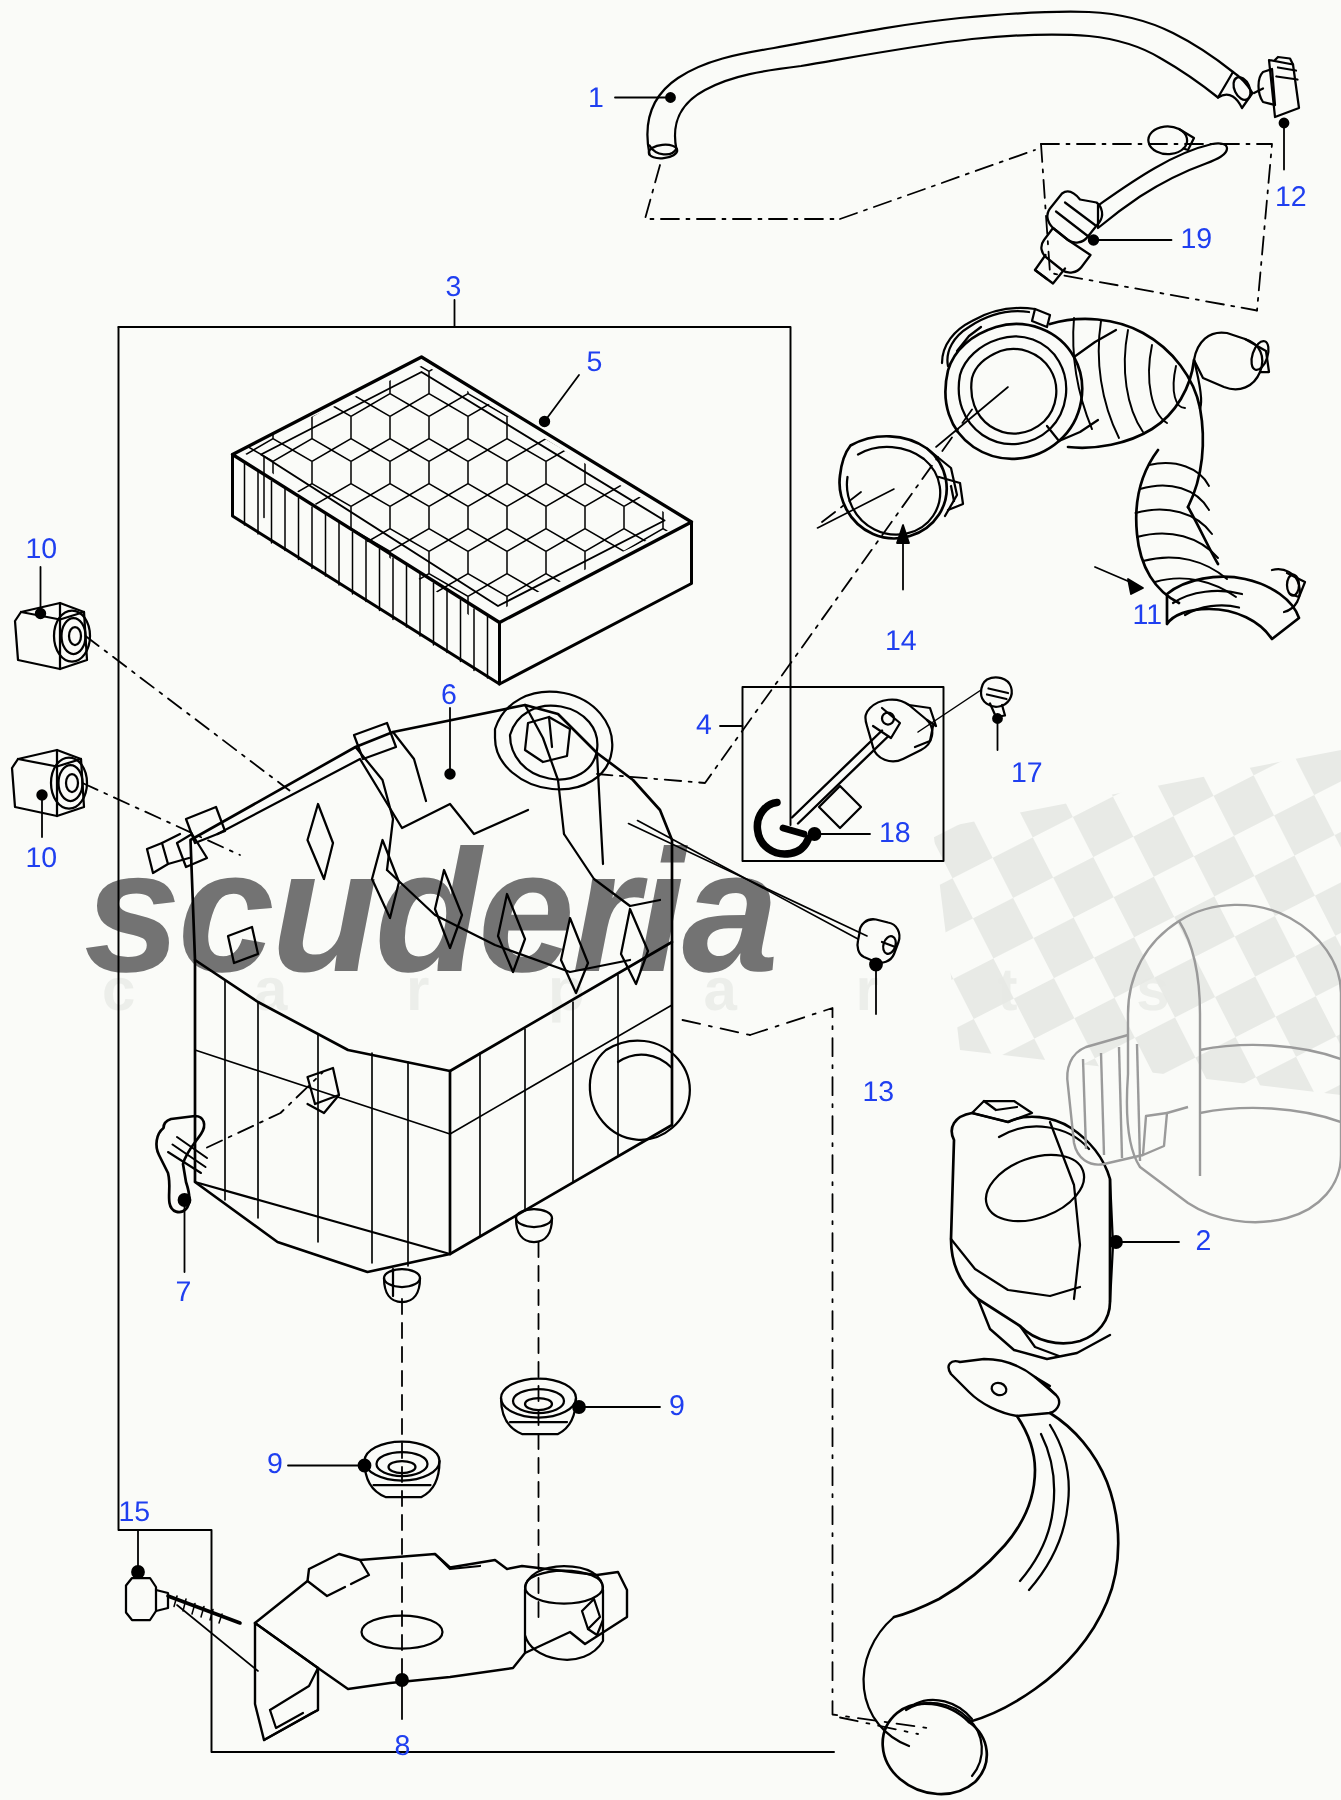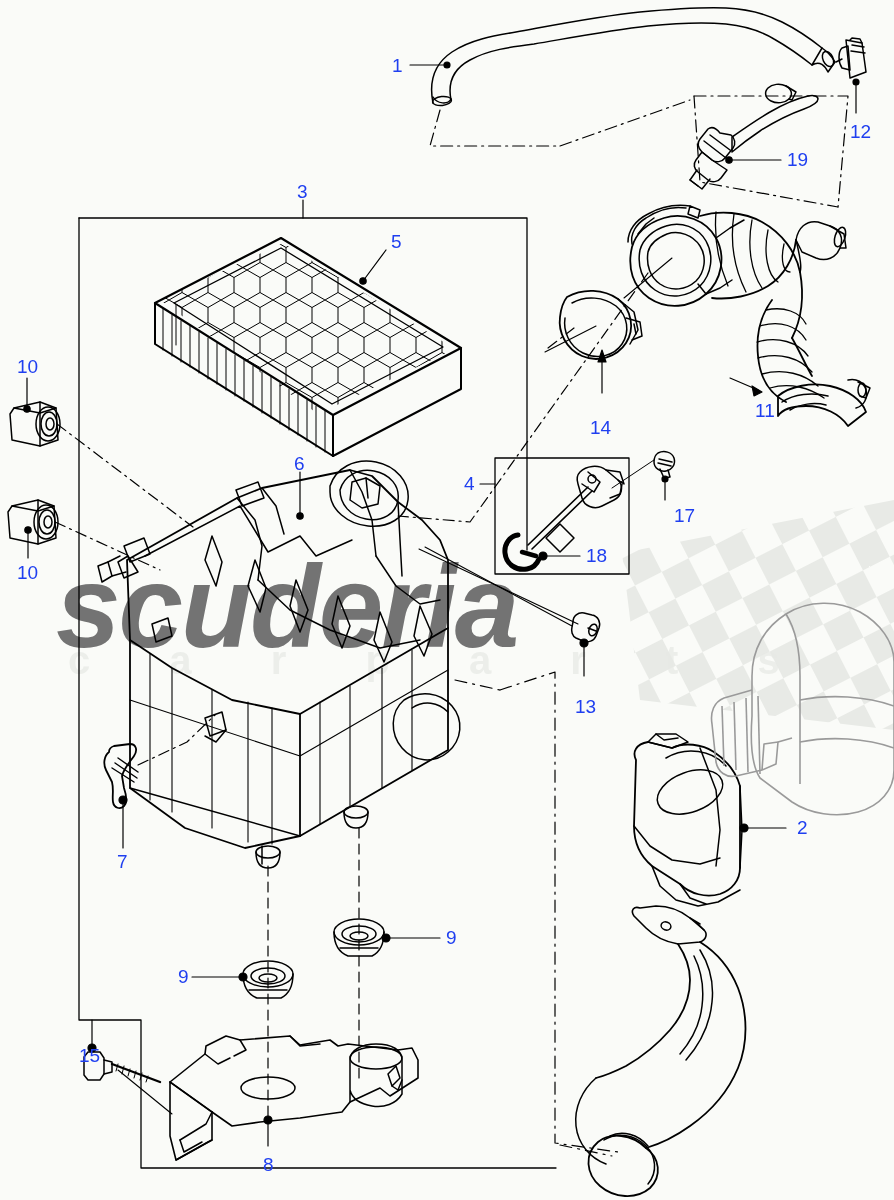--- a/index.html
+++ b/index.html
@@ -650,21 +650,21 @@
   <div class="lbl" style="left:297px;top:182px;">3</div>
   <div class="lbl" style="left:391px;top:232px;">5</div>
   <div class="lbl" style="left:590px;top:418px;">14</div>
   <div class="lbl" style="left:730px;top:401px;margin-left:25px;">11</div>
   <div class="lbl" style="left:17px;top:357px;">10</div>
   <div class="lbl" style="left:17px;top:563px;">10</div>
   <div class="lbl" style="left:294px;top:454px;">6</div>
   <div class="lbl" style="left:464px;top:474px;">4</div>
   <div class="lbl" style="left:674px;top:506px;">17</div>
   <div class="lbl" style="left:586px;top:546px;">18</div>
-  <div class="lbl" style="left:575px;top:697px;text-align:center;">13</div>
+  <div class="lbl" style="left:575px;top:719px;text-align:center;">13</div>
   <div class="lbl" style="left:117px;top:852px;">7</div>
   <div class="lbl" style="left:797px;top:818px;">2</div>
   <div class="lbl" style="left:446px;top:928px;">9</div>
   <div class="lbl" style="left:178px;top:967px;">9</div>
-  <div class="lbl" style="left:79px;top:999px;margin-top:47px;">15</div>
+  <div class="lbl" style="left:79px;top:999px;">15</div>
   <div class="lbl" style="left:263px;top:1155px;">8</div>
 
 </div>
 
 </body></html>

